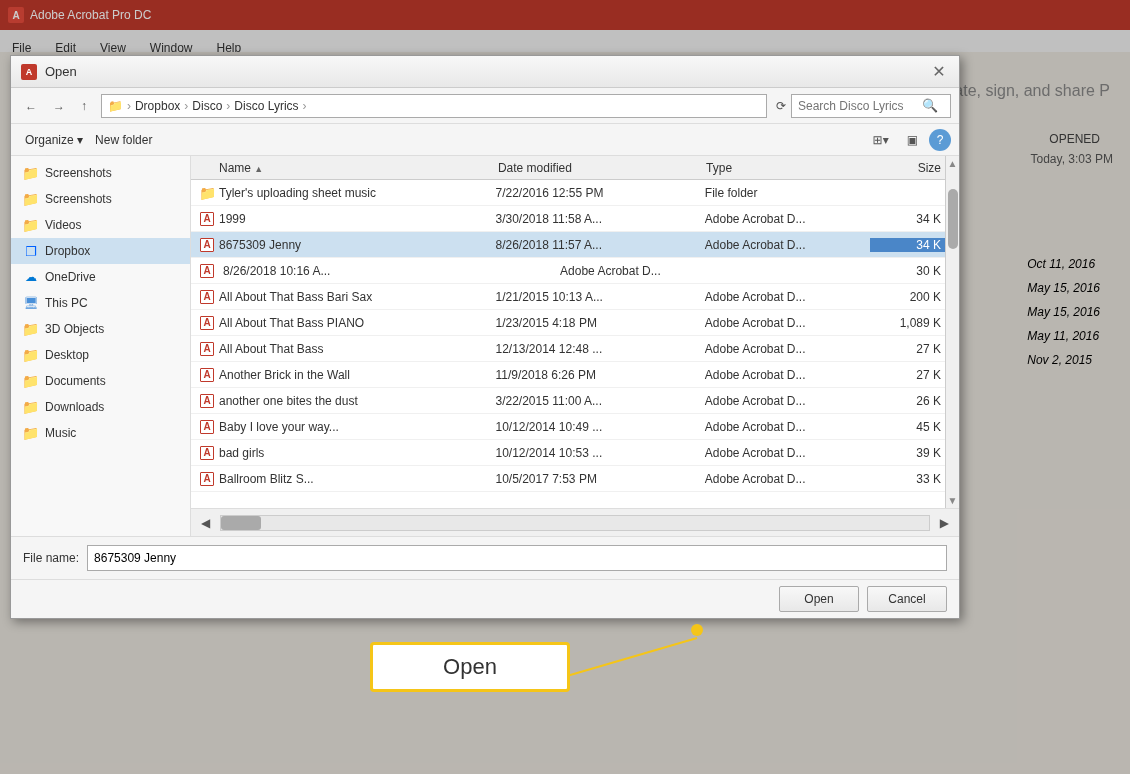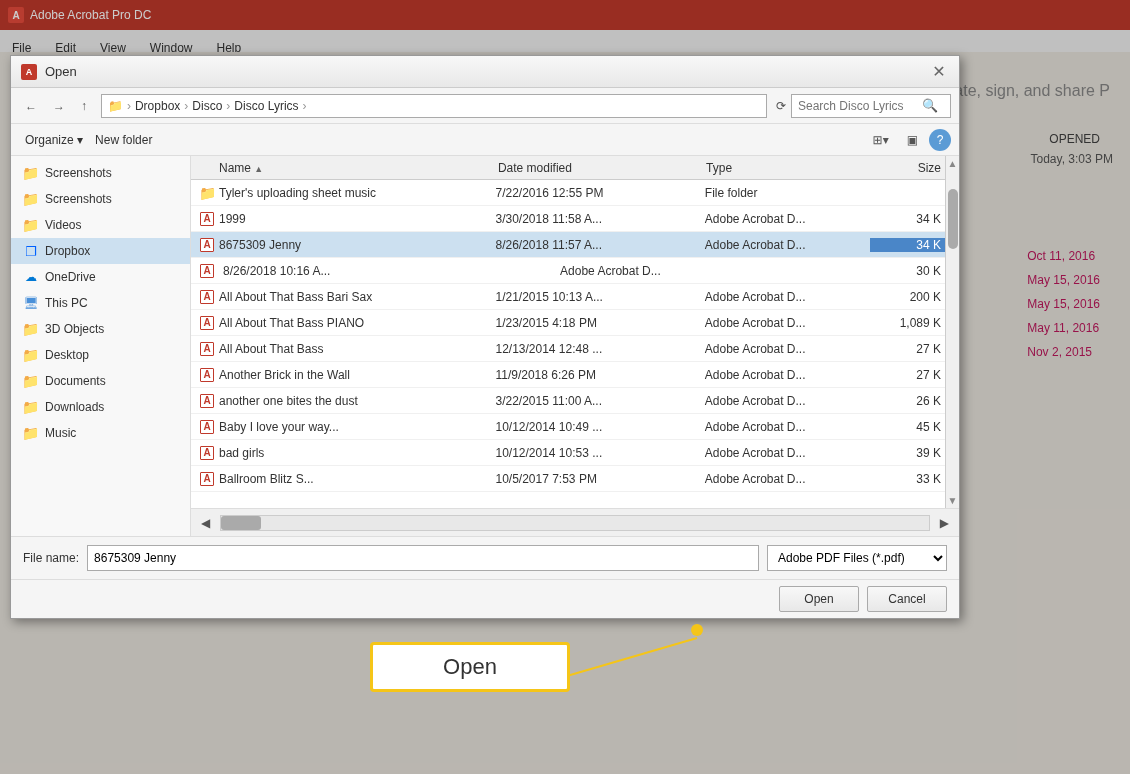--- a/index.html
+++ b/index.html
@@ -91,24 +91,25 @@
       position: absolute;
       right: 17px;
       top: 100px;
       color: #555;
       font-size: 12px;
     }
 
     .side-dates {
       position: absolute;
       right: 30px;
-      top: 192px;
-      color: #be185d;
+      top: 200px;
+      color: #000000;
       font-size: 12px;
       line-height: 2;
+      font-style: italic;
     }
 
     
     .dialog-overlay {
       position: absolute;
       top: 0; left: 0;
       width: 100%; height: 100%;
       background: rgba(0,0,0,0.2);
     }
 
@@ -778,23 +779,20 @@
         </div>
         <button class="bottom-nav-btn">▶</button>
       </div>
     </div>
 
   </div>
 
   <div class="filename-bar">
     <span class="filename-label">File name:</span>
     <input class="filename-input" type="text" value="8675309 Jenny" style="">
-    <select class="filetype-select">
-      <option>Adobe PDF Files (*.pdf)</option>
-    </select>
   </div>
 
   <div class="btn-bar">
     <button class="dialog-btn">Open</button>
     <button class="dialog-btn">Cancel</button>
   </div>
 
 </div>
 
 <div class="open-highlight">

